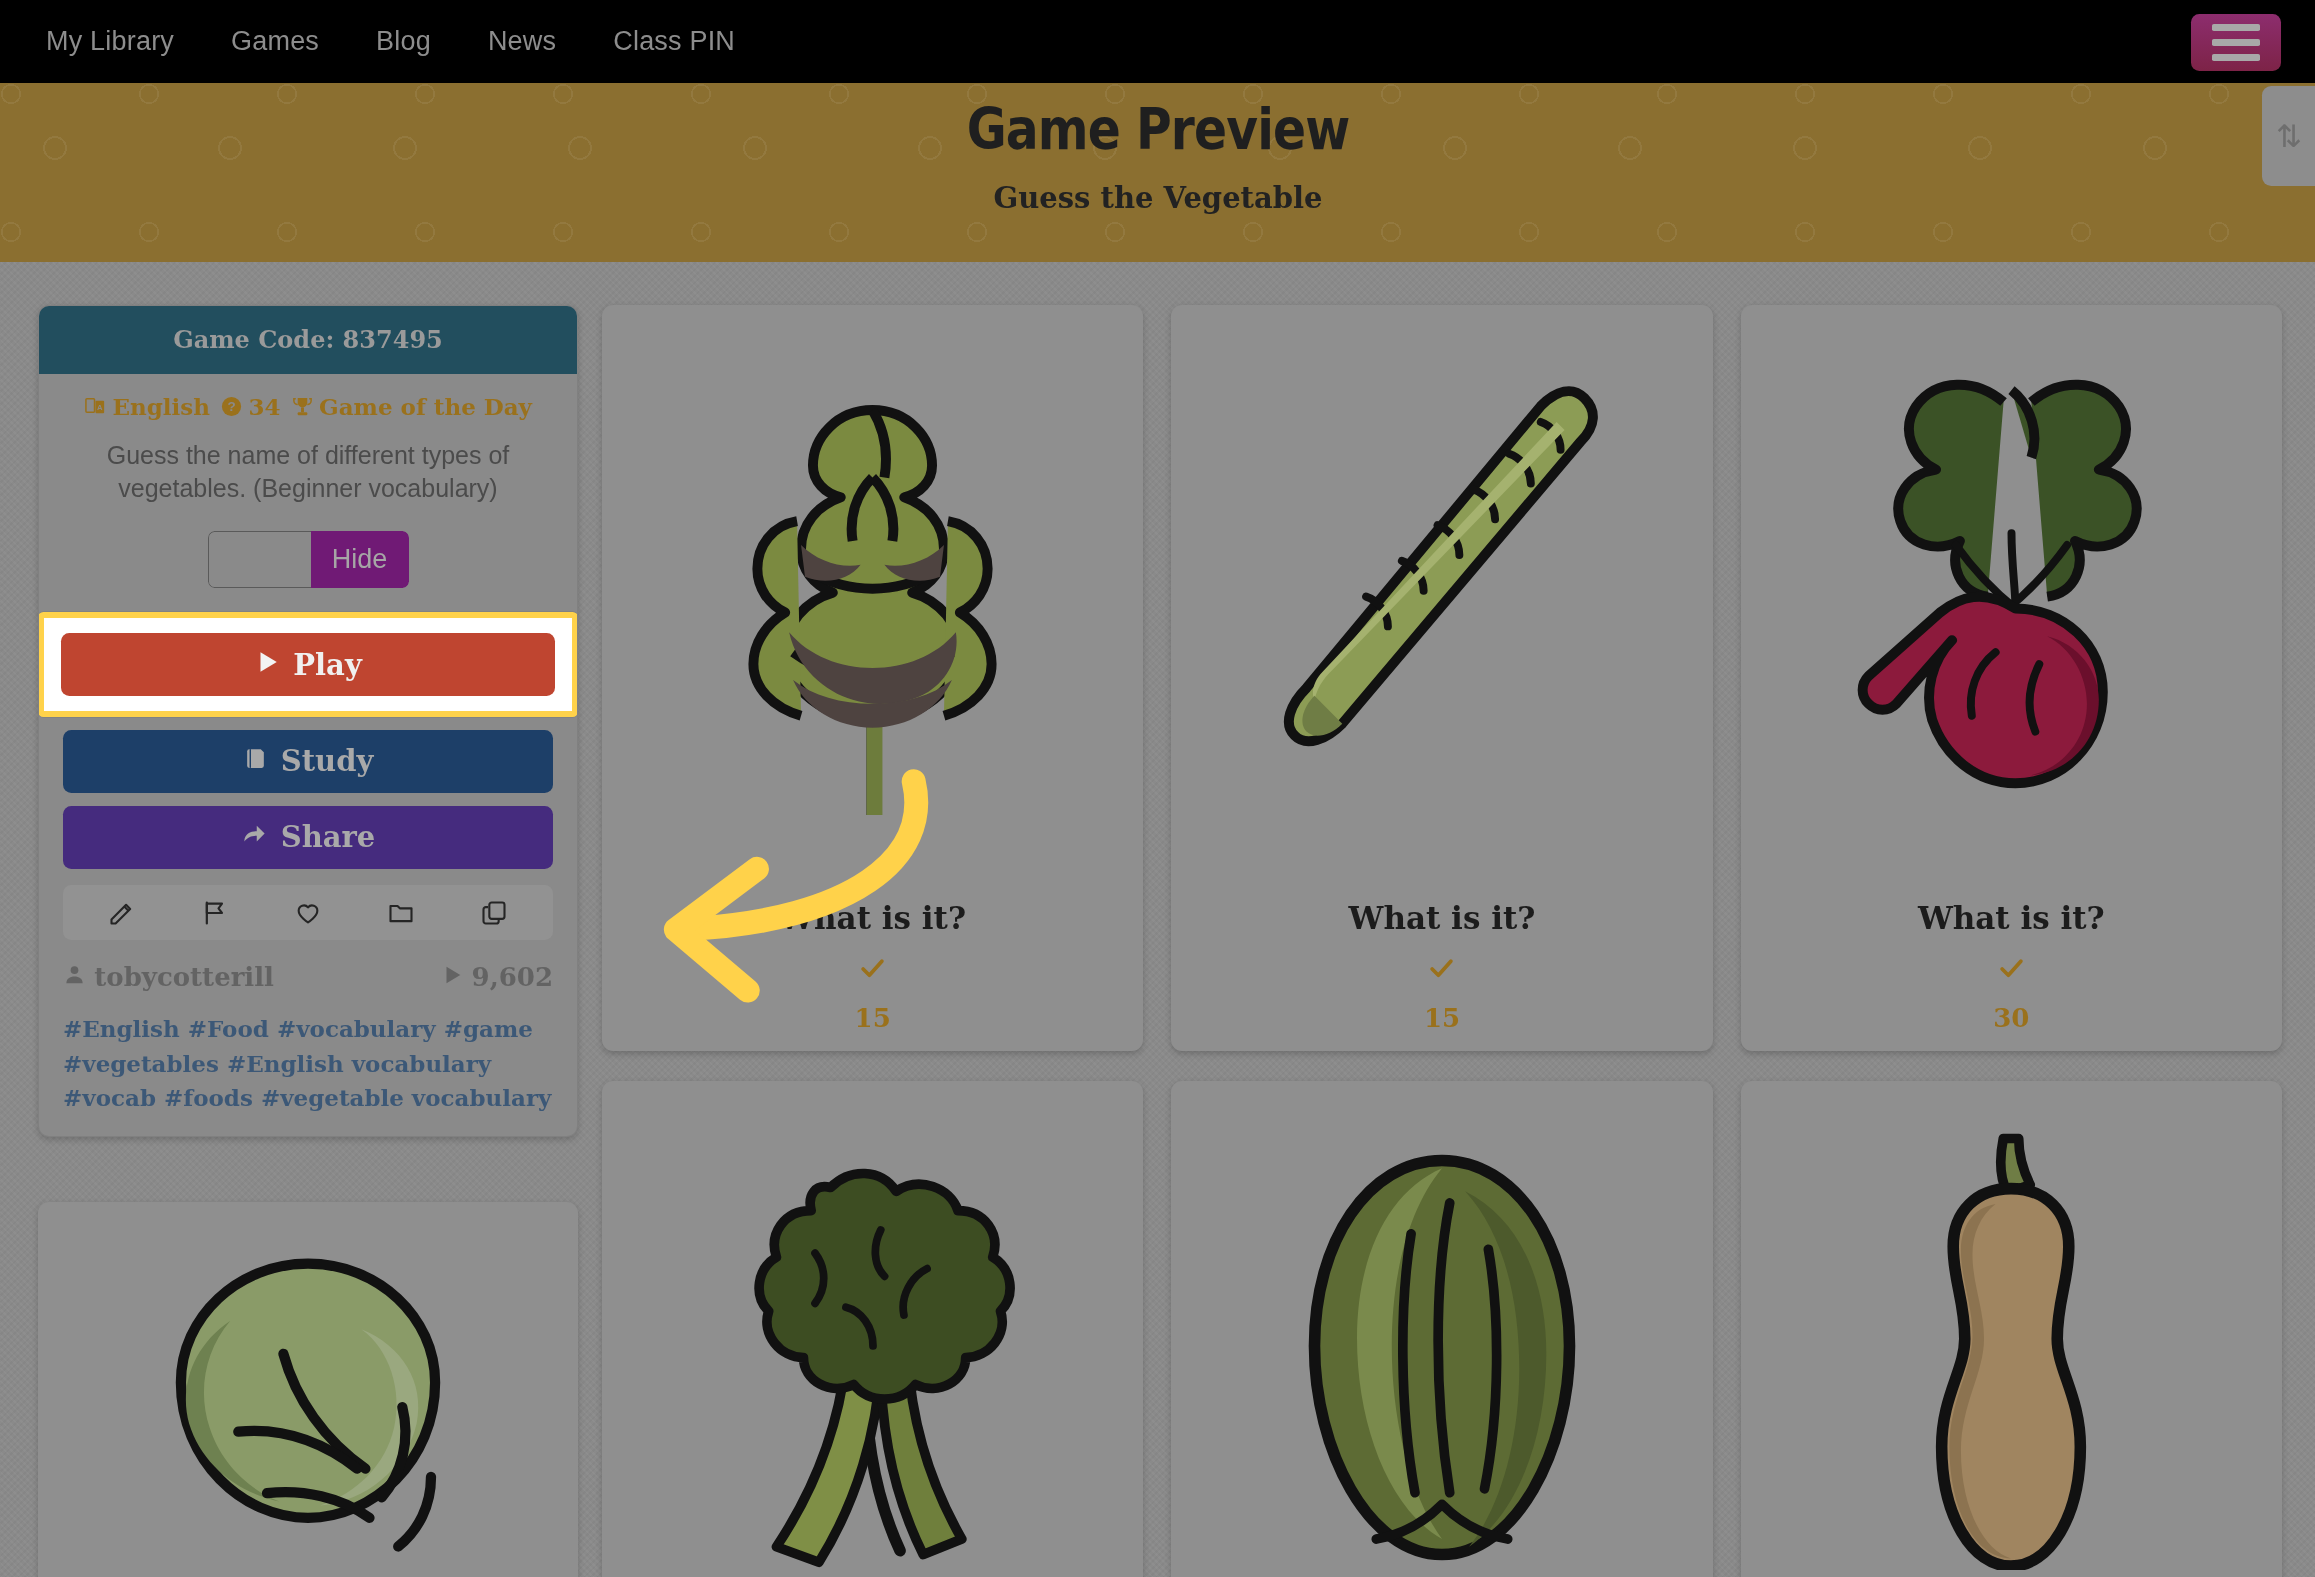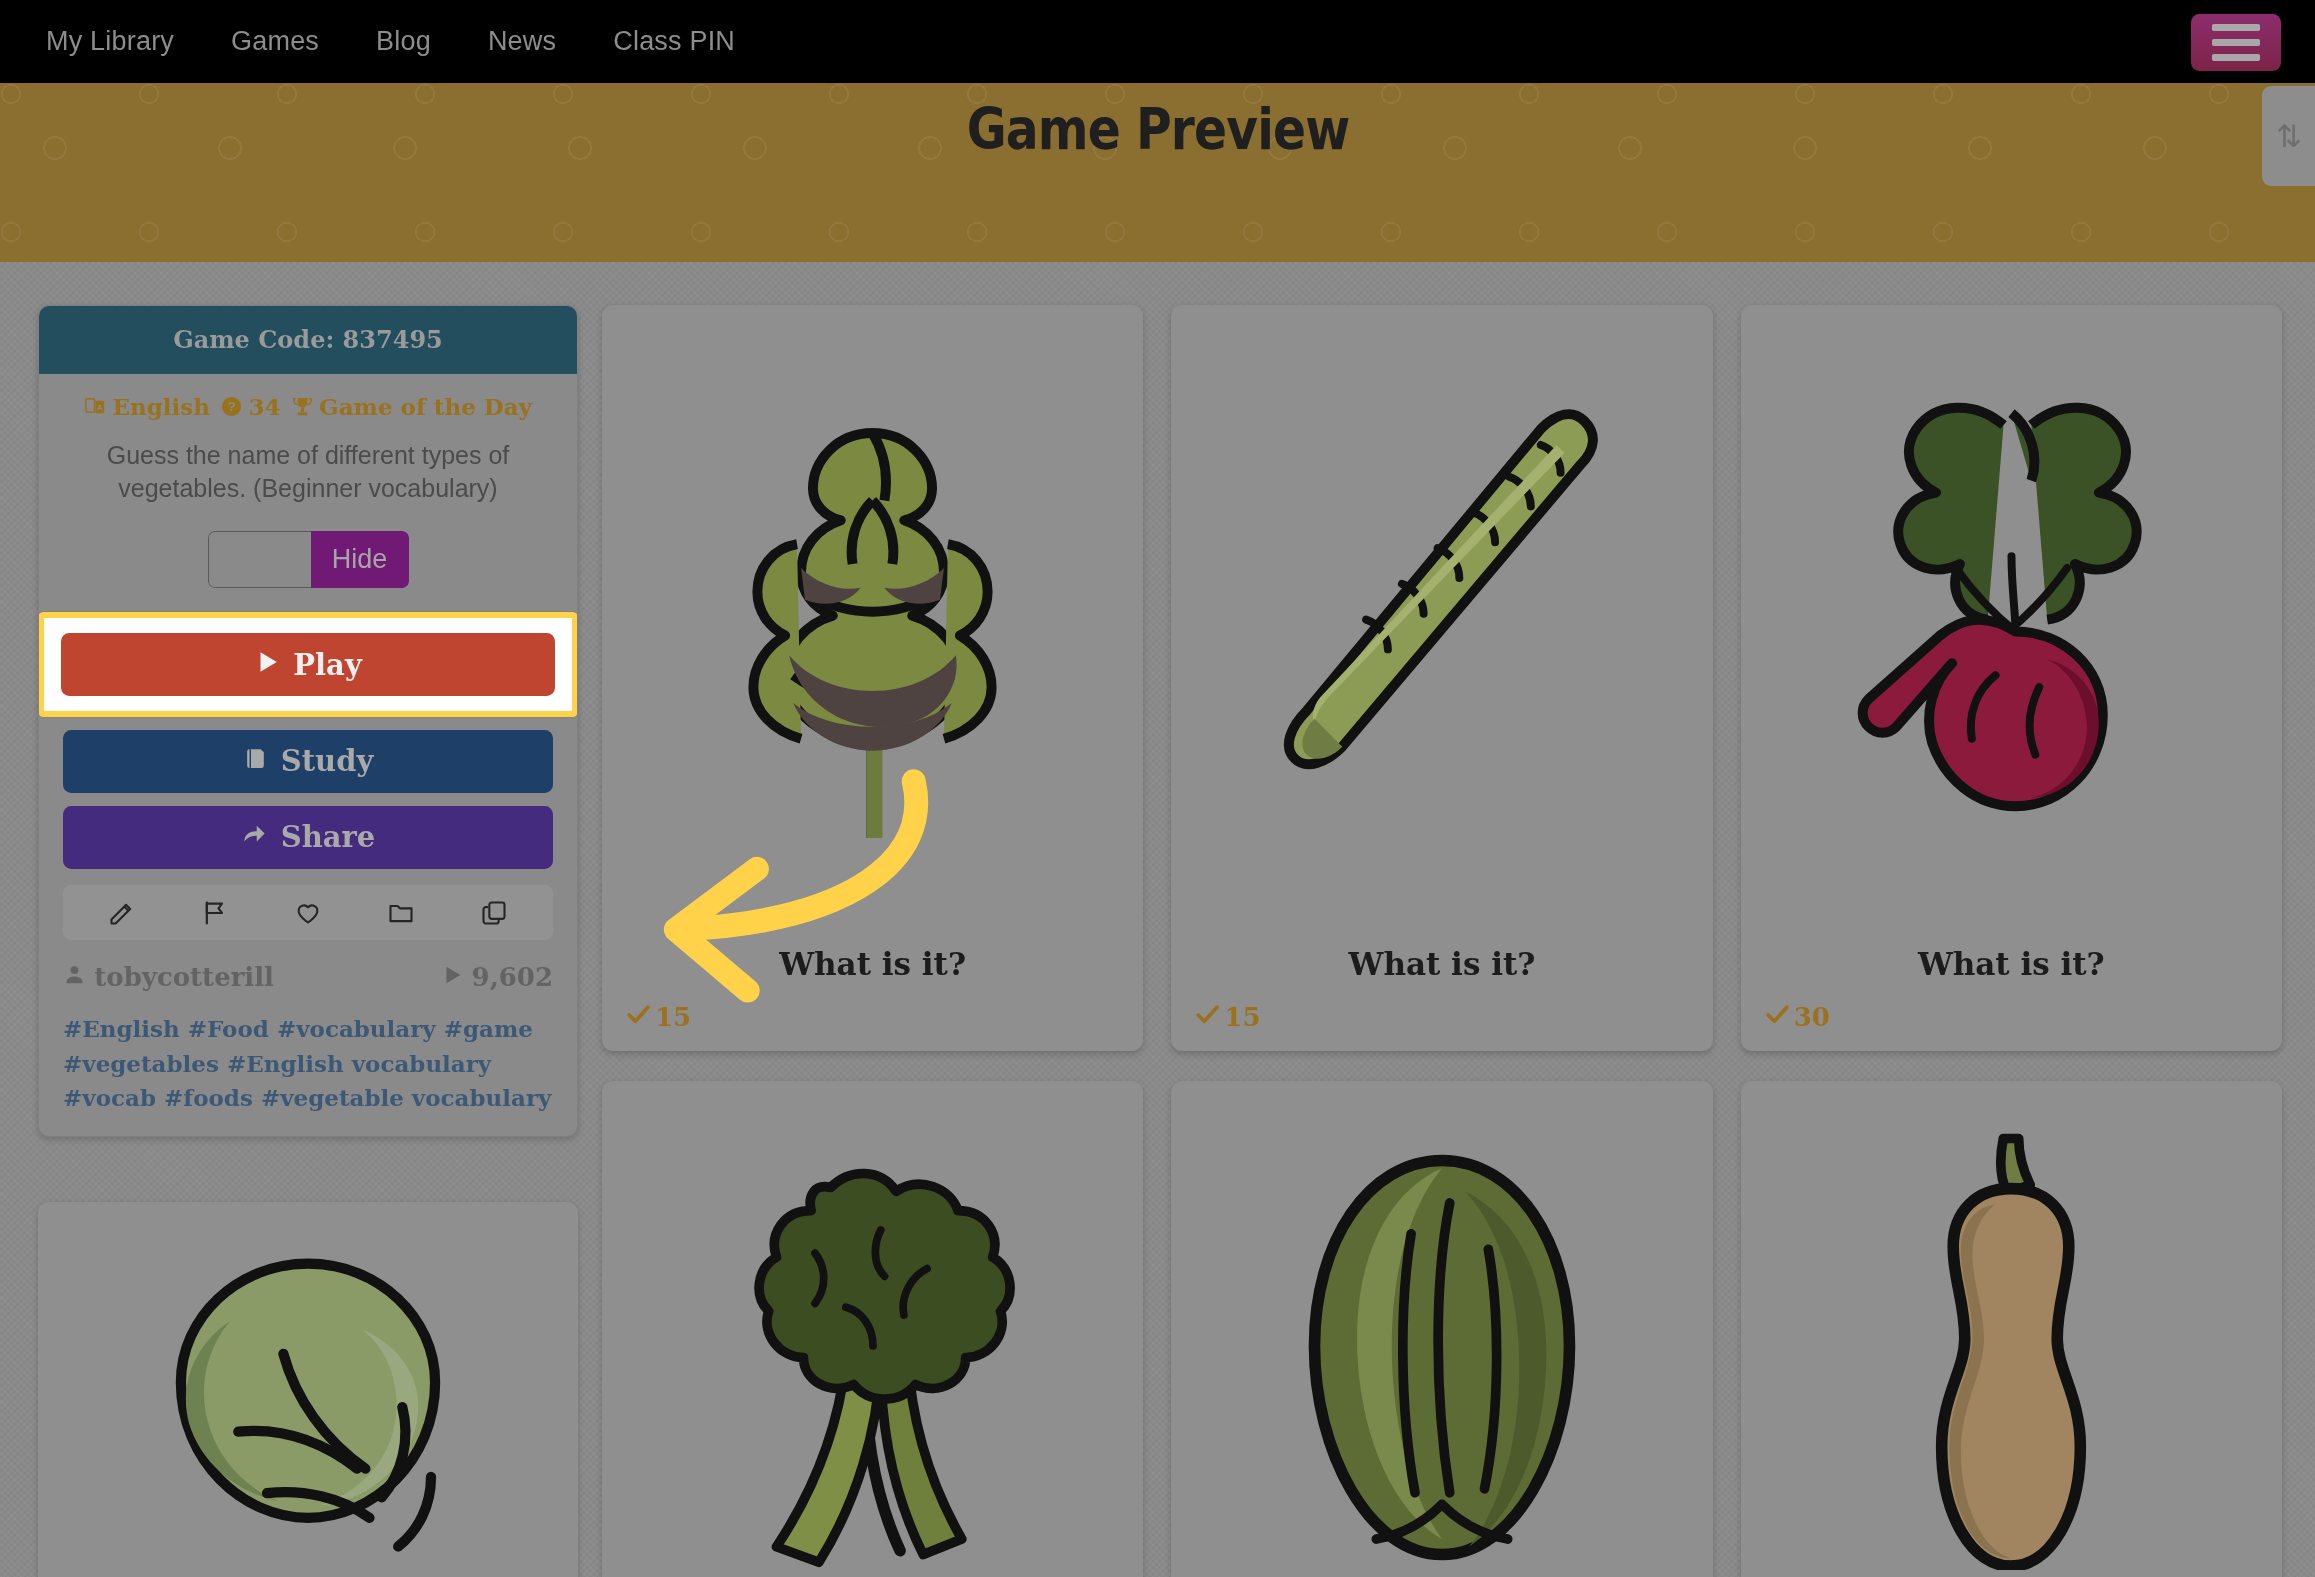--- a/index.html
+++ b/index.html
@@ -321,25 +321,26 @@
     font-weight: bold;
     font-size: 31px;
     color: #1c1c1c;
     padding-bottom: 20px;
   }
   .card-footer {
     width: 100%;
     padding: 0 24px 18.5px;
     display: flex;
     align-items: center;
-    gap: 4px;
+    gap: 16px;
     font-family: "DejaVu Serif", serif;
     font-weight: bold;
     font-size: 26px;
     color: #9a711c;
+    flex-direction: column;
   }
 
   
   .card-tall { height: 517px; }
 
   
   .arrow-annot {
     position: absolute;
     left: 609px;
     top: 487px;
@@ -382,20 +383,21 @@
     <span></span>
     <span></span>
     <span></span>
   </div>
 </div>
 
 <div class="banner">
   <div class="banner-pattern"></div>
   <div class="banner-inner">
     <div class="banner-title">Game Preview</div>
+    <div class="banner-subtitle">Guess the Vegetable</div>
   </div>
 </div>
 
 <div class="page-body"></div>
 
 <div class="layout">
 
   <div class="sidebar">
     <div class="sidebar-head">
       <div class="sidebar-head-title">Game Code: 837495</div>

